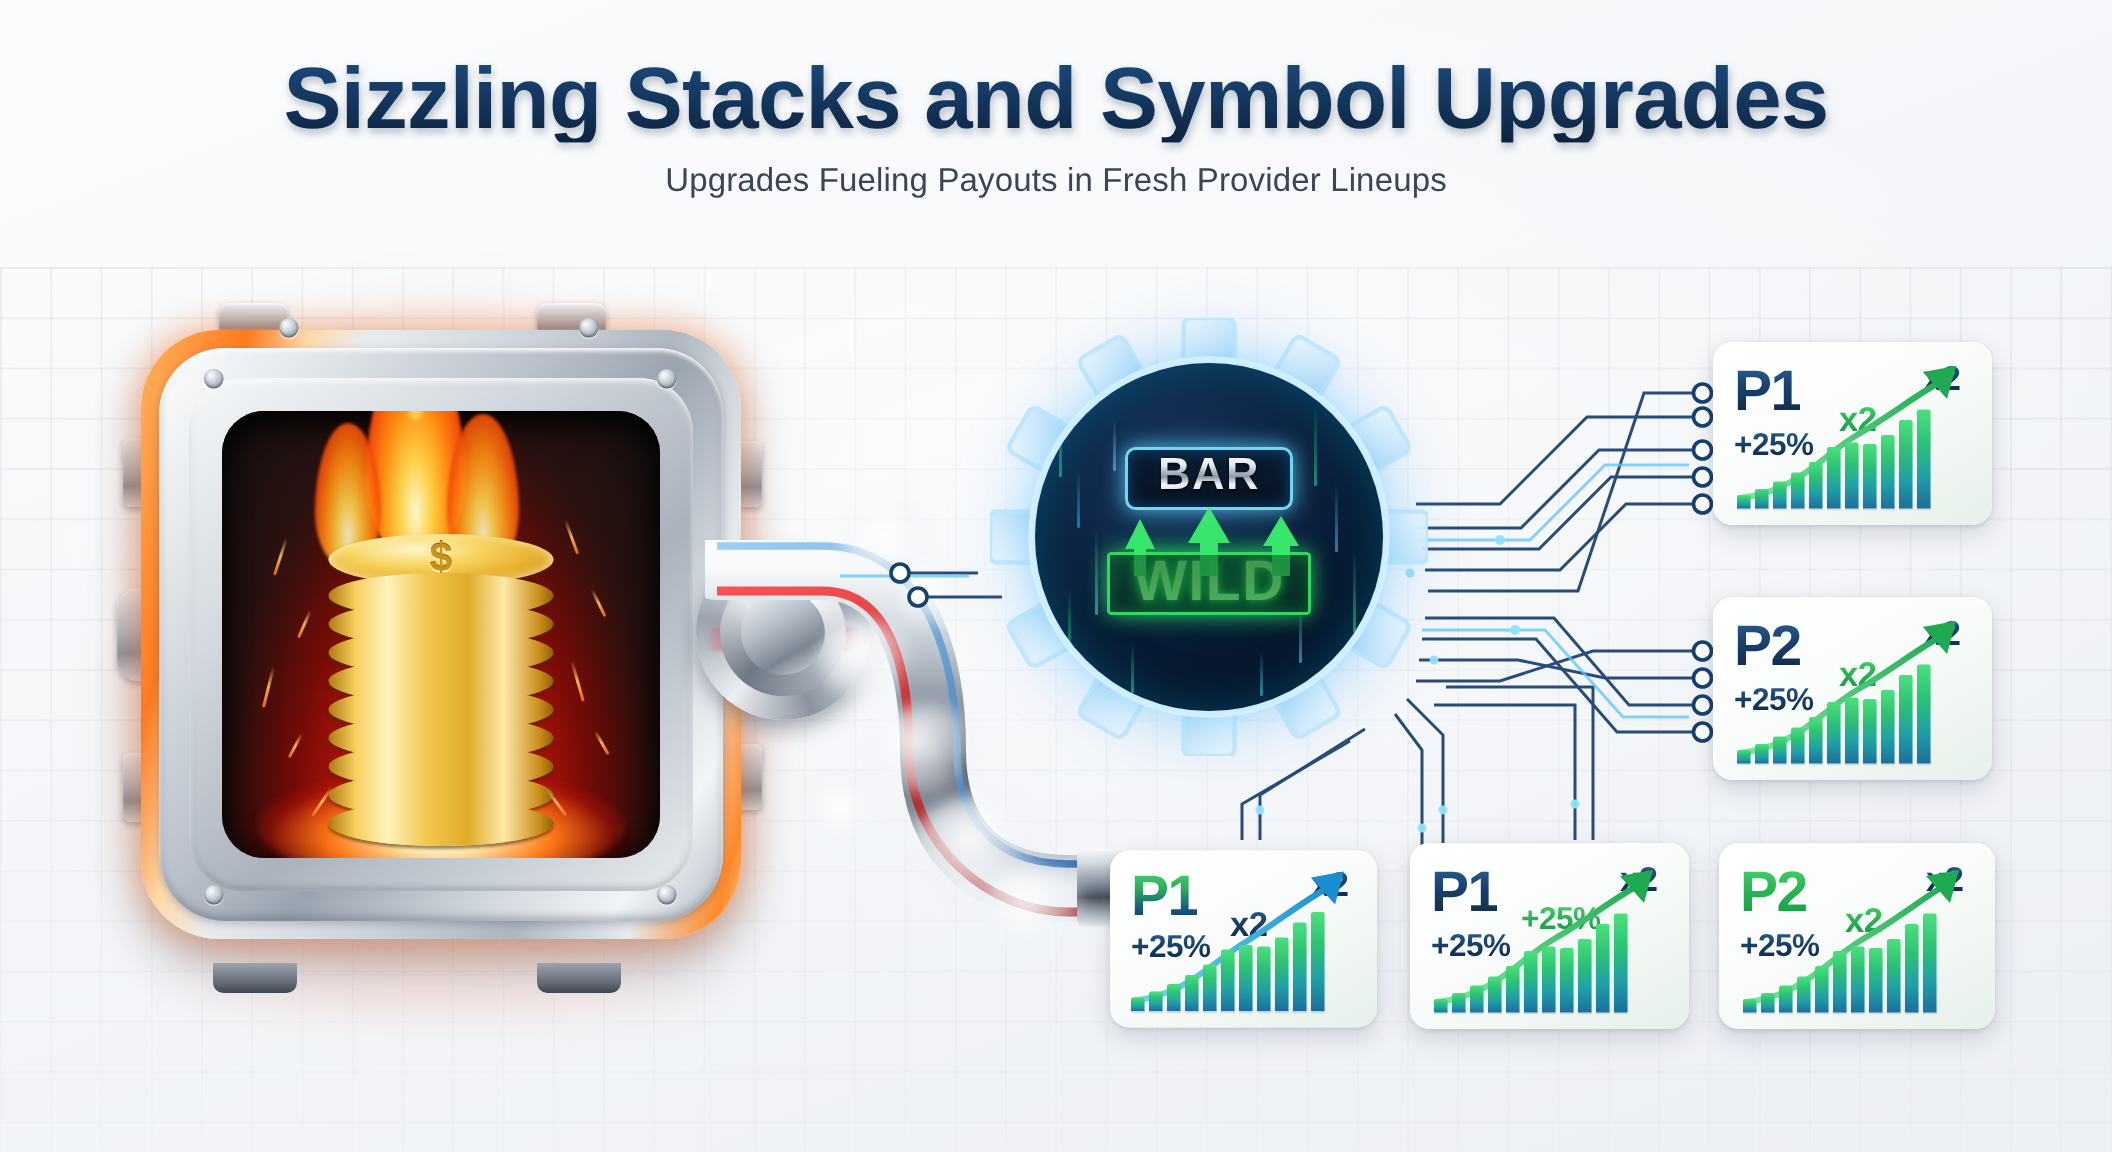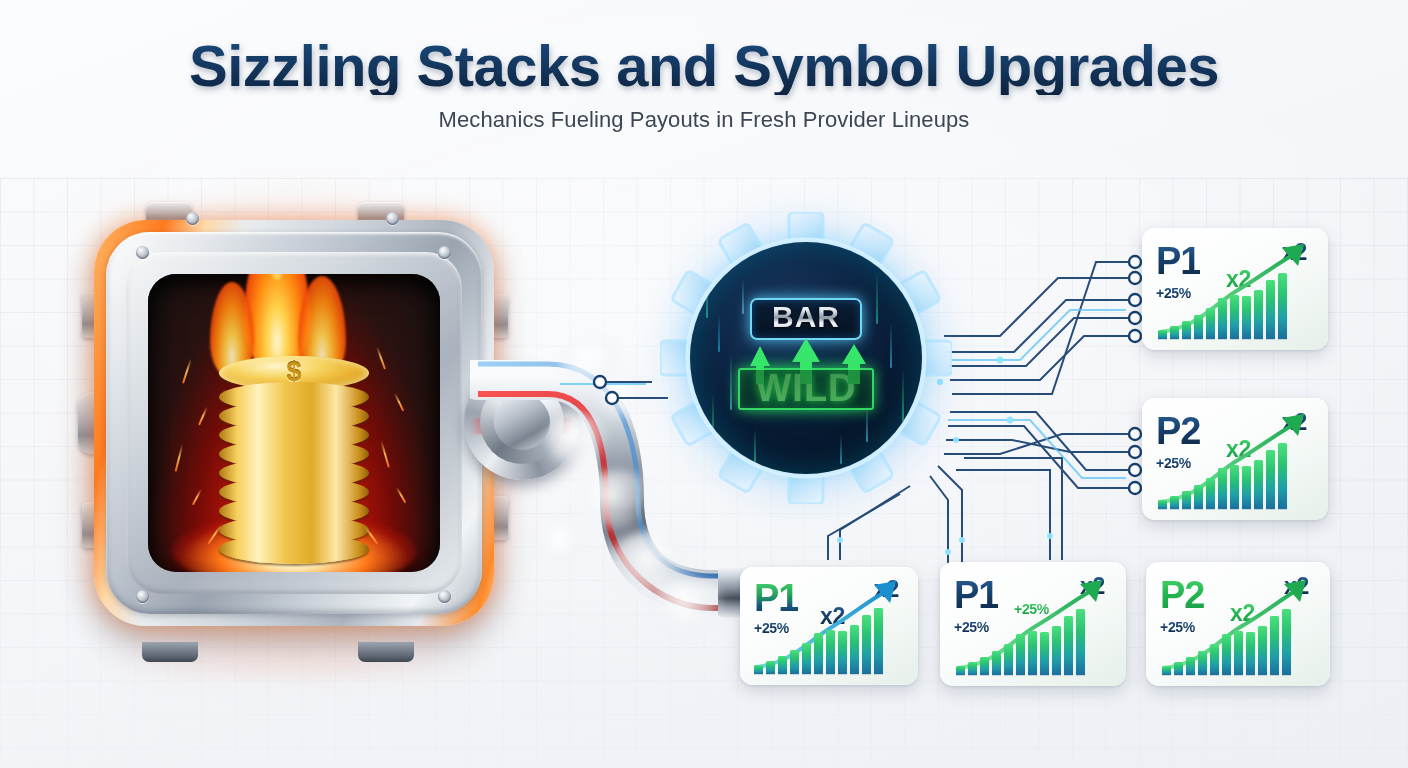--- a/index.html
+++ b/index.html
@@ -142,21 +142,21 @@
     color:#ffd447;
     text-shadow:-1.5px -1.5px 0 #4a2c00,1.5px -1.5px 0 #4a2c00,-1.5px 1.5px 0 #4a2c00,1.5px 1.5px 0 #4a2c00,0 0 18px rgba(255,190,30,.95);}
 
   
   .card{position:absolute;border-radius:13px;
     background:linear-gradient(150deg,#ffffff 0%,#fbfdfc 40%,#eef5f1 78%,#e6efea 100%);
     box-shadow:0 6px 16px rgba(40,55,80,.17),0 1px 3px rgba(40,55,80,.12),inset 0 1px 0 rgba(255,255,255,.95);
     overflow:hidden;}
   .card .lbl{position:absolute;font-weight:bold;line-height:1;white-space:nowrap;}
   .pcode{font-size:38px;letter-spacing:-1px;}
-  .pct{font-size:14px;letter-spacing:-.3px;}
+  .pct{font-size:21px;letter-spacing:-.3px;}
   .mult{font-size:23px;letter-spacing:-.3px;}
   .navy{background:linear-gradient(180deg,#2a5f93 0%,#17406d 45%,#0e2744 100%);
     -webkit-background-clip:text;background-clip:text;-webkit-text-fill-color:transparent;color:#15365e;
     filter:drop-shadow(0 1px 1px rgba(255,255,255,.85));}
   .green{background:linear-gradient(180deg,#46d36a 0%,#24b551 48%,#149a42 100%);
     -webkit-background-clip:text;background-clip:text;-webkit-text-fill-color:transparent;color:#24b551;
     filter:drop-shadow(0 1px 1px rgba(255,255,255,.85));}
   .greennavy{background:linear-gradient(180deg,#4fd473 0%,#26a95a 38%,#17557f 72%,#10314f 100%);
     -webkit-background-clip:text;background-clip:text;-webkit-text-fill-color:transparent;color:#24945c;
     filter:drop-shadow(0 1px 1px rgba(255,255,255,.85));}
@@ -168,21 +168,21 @@
 </head>
 <body>
 
 <div class="stage">
 
   <div class="grid"></div>
   <div class="vign"></div>
 
   <div class="header">
     <h1 class="title">Sizzling Stacks and Symbol Upgrades</h1>
-    <p class="subtitle">Mechanics Fueling Payouts in Fresh Provider Lineups</p>
+    <p class="subtitle">Upgrades Fueling Payouts in Fresh Provider Lineups</p>
   </div>
 
   <div class="safe-wrap">
     <div class="safe-glow"></div>
 
     <div class="knob" style="left:-4px;top:96px;width:26px;height:46px;"></div>
     <div class="knob" style="left:-8px;top:196px;width:28px;height:62px;border-radius:14px 5px 5px 14px;"></div>
     <div class="knob" style="left:-4px;top:306px;width:26px;height:46px;"></div>
     <div class="knob" style="left:60px;top:6px;width:46px;height:24px;border-radius:7px 7px 3px 3px;"></div>
     <div class="knob" style="left:272px;top:6px;width:46px;height:24px;border-radius:7px 7px 3px 3px;"></div>

